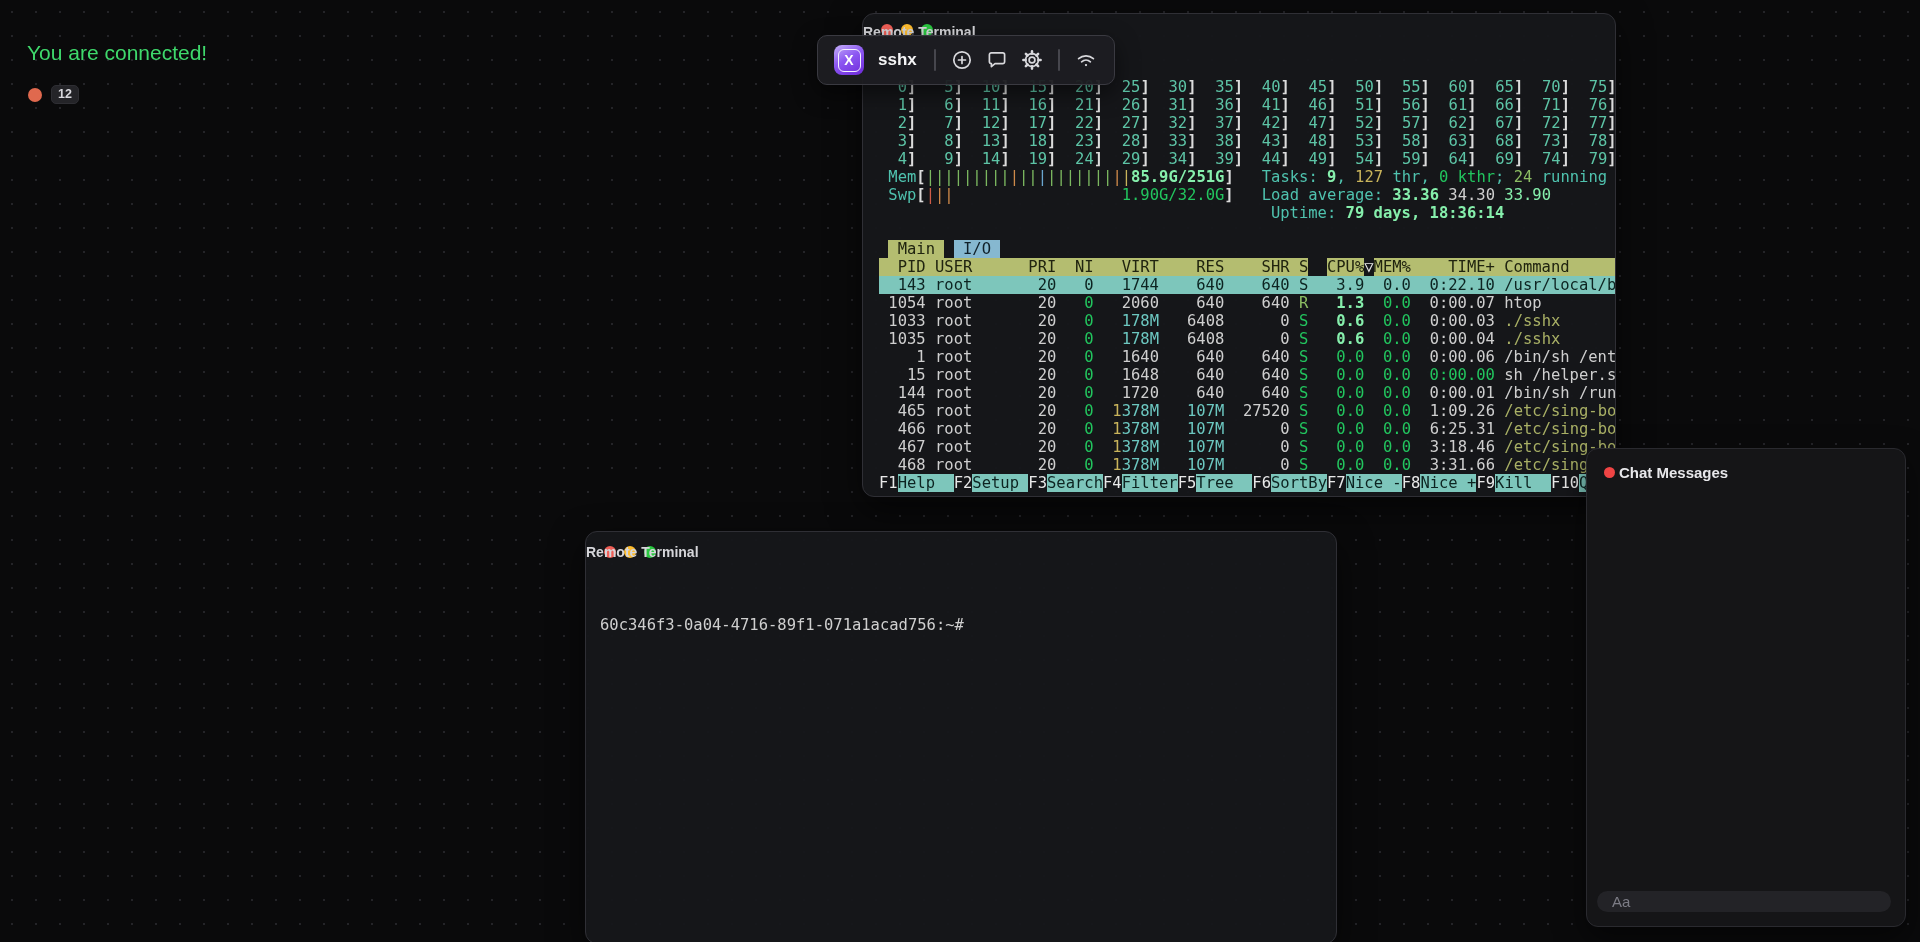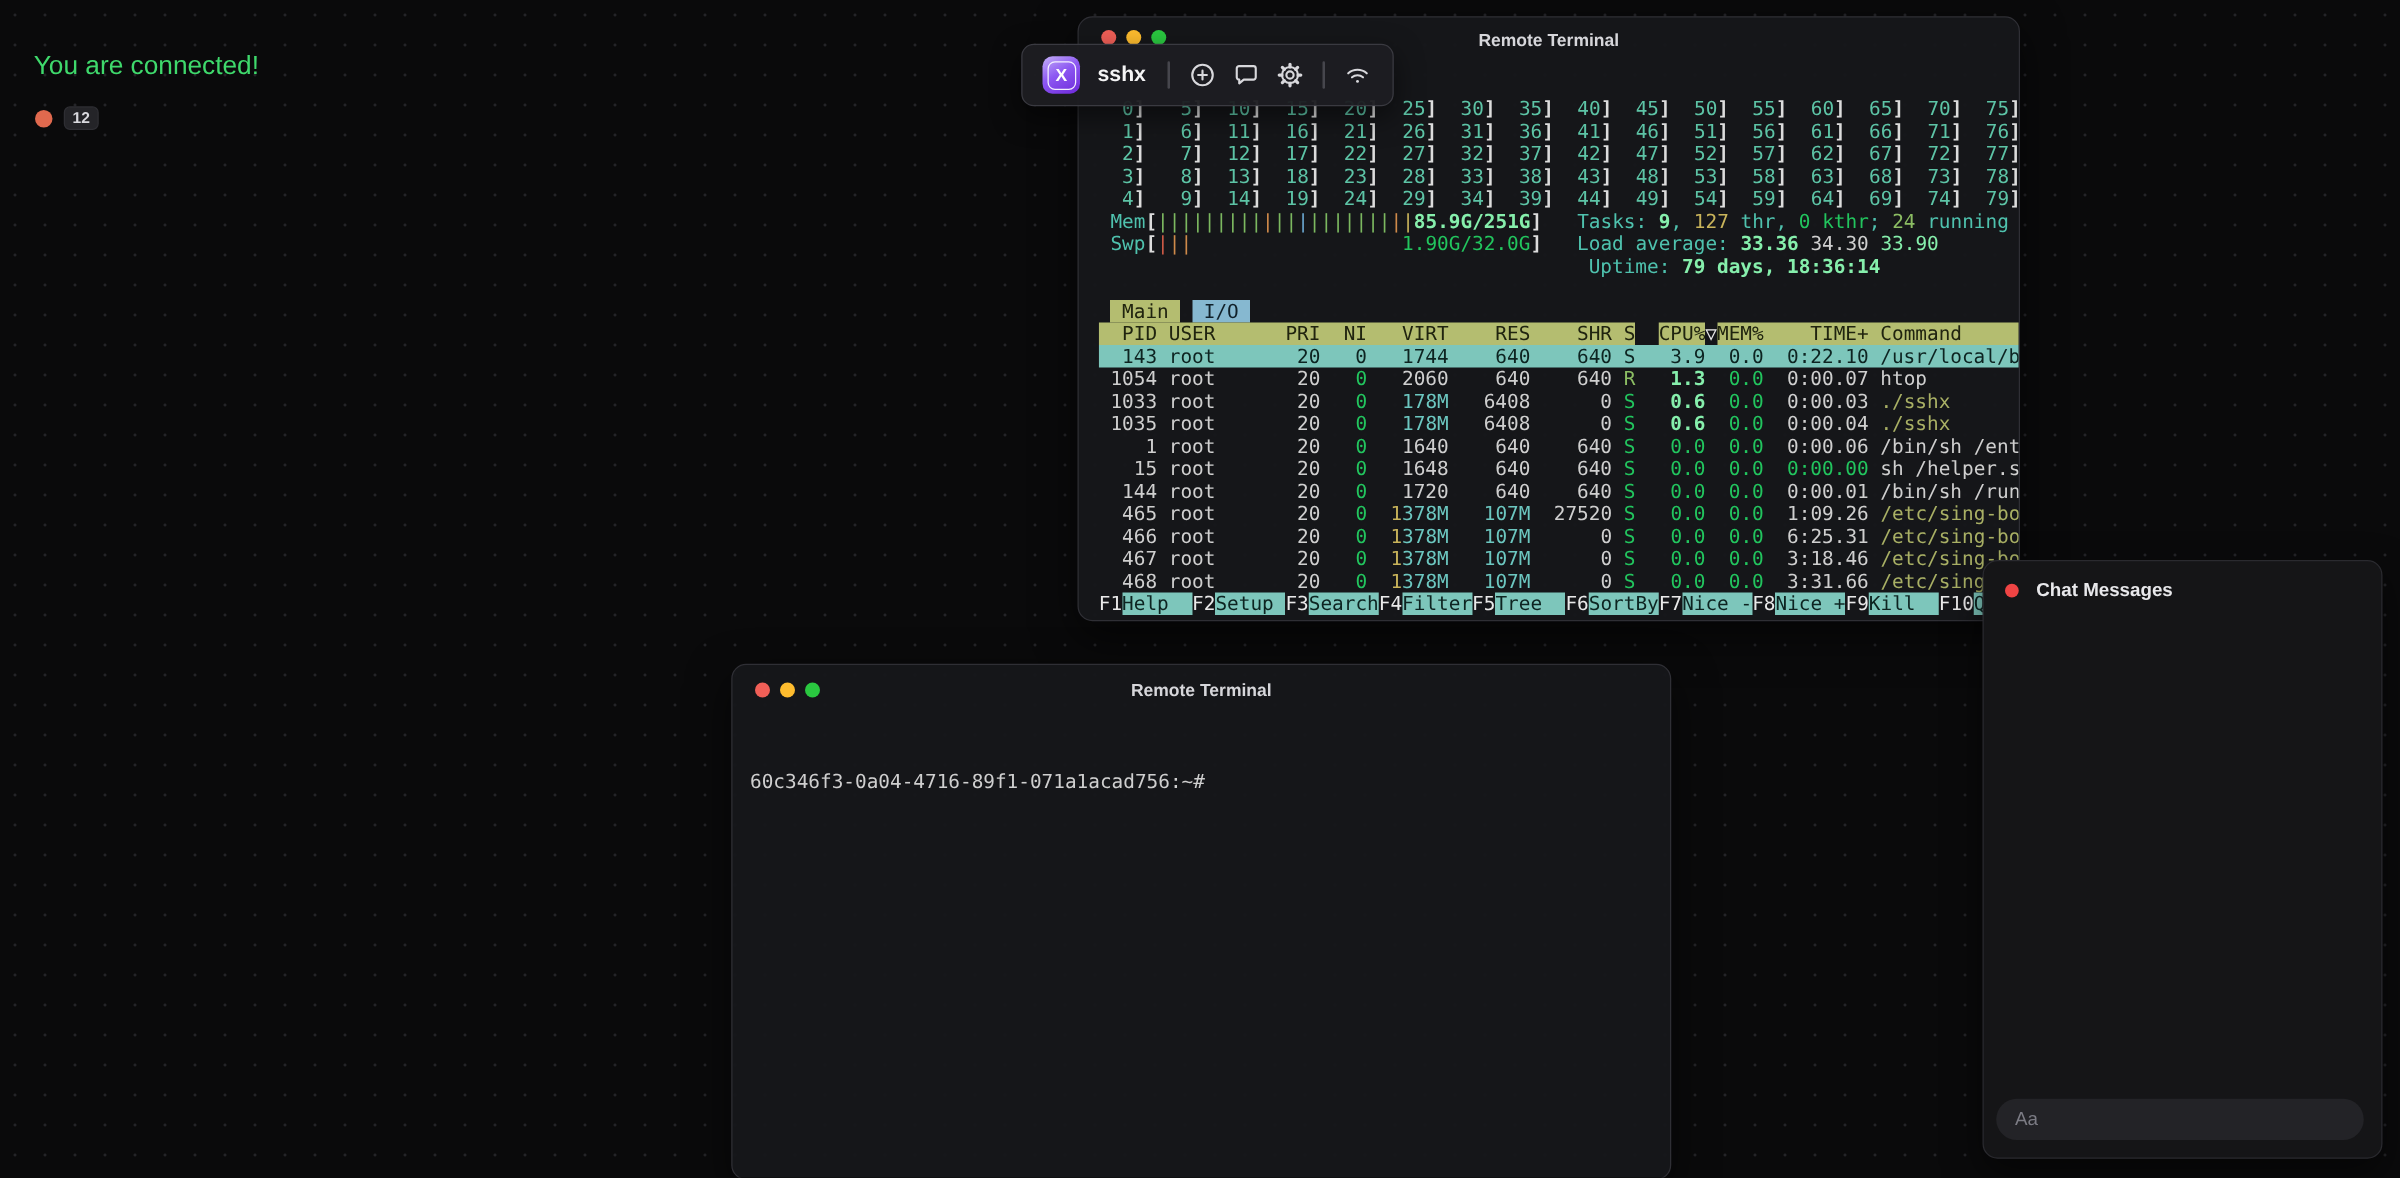--- a/index.html
+++ b/index.html
@@ -19,21 +19,21 @@
   
   .window{position:absolute;background:rgba(22,23,26,.95);border:1px solid #2f2f35;border-radius:12px;
     box-shadow:0 12px 34px rgba(0,0,0,.55);overflow:hidden}
   #htop-window{left:862px;top:13px;width:752px;height:482px;z-index:10}
   #shell-window{left:585px;top:531px;width:750px;height:411px;z-index:10}
   .titlebar{position:relative;height:40px}
   .lights{position:absolute;left:18px;top:14px;display:flex;gap:8px}
   #htop-window .lights{top:10px}
   .light{width:12px;height:12px;border-radius:50%}
   .light.red{background:#f05f57}.light.yellow{background:#febc2e}.light.green{background:#2ac840}
-  .win-title{position:absolute;left:0;right:0;top:0;height:40px;line-height:40px;text-align:center;
+  .win-title{position:absolute;left:0;right:0;top:0;height:40px;line-height:40px;text-align:left;
     color:#d6d6da;font-size:14px;font-weight:bold}
   #htop-window .win-title{height:36px;line-height:36px}
   
   .term{position:absolute;left:16px;right:0;bottom:0;overflow:hidden;
     font-family:"DejaVu Sans Mono",monospace;font-size:15.5px;line-height:18px;
     white-space:pre;color:#cfcfcf}
   #htop-screen{top:64px}
   #shell-screen{top:48px;left:14px}
   .tline{height:18px}
   .tline span{white-space:pre;display:inline-block;height:18px}
@@ -65,24 +65,24 @@
     display:flex;align-items:center;justify-content:center}
   .logo-inner{width:21px;height:21px;border:1.6px solid #f3f0ff;border-radius:6px;
     display:flex;align-items:center;justify-content:center;color:#ffffff;font-weight:bold;font-size:14px}
   .brand{color:#f4f4f5;font-size:17px;font-weight:bold;margin:0 3px}
   .tb-divider{width:2px;height:22px;background:#46464d;border-radius:1px;margin:0 3px}
   .icon-btn{width:24px;height:24px;display:flex;align-items:center;justify-content:center;cursor:pointer}
   .icon-btn svg{stroke:#d8d8dc;fill:none;stroke-width:1.7;stroke-linecap:round;stroke-linejoin:round}
   
   #chat-panel{position:absolute;left:1586px;top:448px;width:318px;height:477px;z-index:40;
     background:#151517;border:1px solid #2a2a2f;border-radius:12px;box-shadow:0 12px 30px rgba(0,0,0,.5)}
-  .chat-header{display:flex;align-items:center;gap:14px;padding:15px 17px}
+  .chat-header{display:flex;align-items:center;gap:4px;padding:15px 17px}
   .chat-dot{width:11px;height:11px;border-radius:50%;background:#ef4444}
   .chat-title{color:#e8e8eb;font-size:15px;font-weight:bold}
-  .chat-input{position:absolute;left:10px;right:14px;bottom:14px;height:33px;box-sizing:border-box;
+  .chat-input{position:absolute;left:10px;right:14px;bottom:14px;height:21px;box-sizing:border-box;
     background:#232327;border:none;border-radius:17px;padding:0 15px;outline:none;
     color:#d4d4d8;font-size:15px;font-family:"Liberation Sans",sans-serif}
   .chat-input::placeholder{color:#7c7c85}
 </style>
 </head>
 <body>
 
 <div class="connected">You are connected!</div>
 <div class="presence">
   <div class="avatar-dot"></div>

